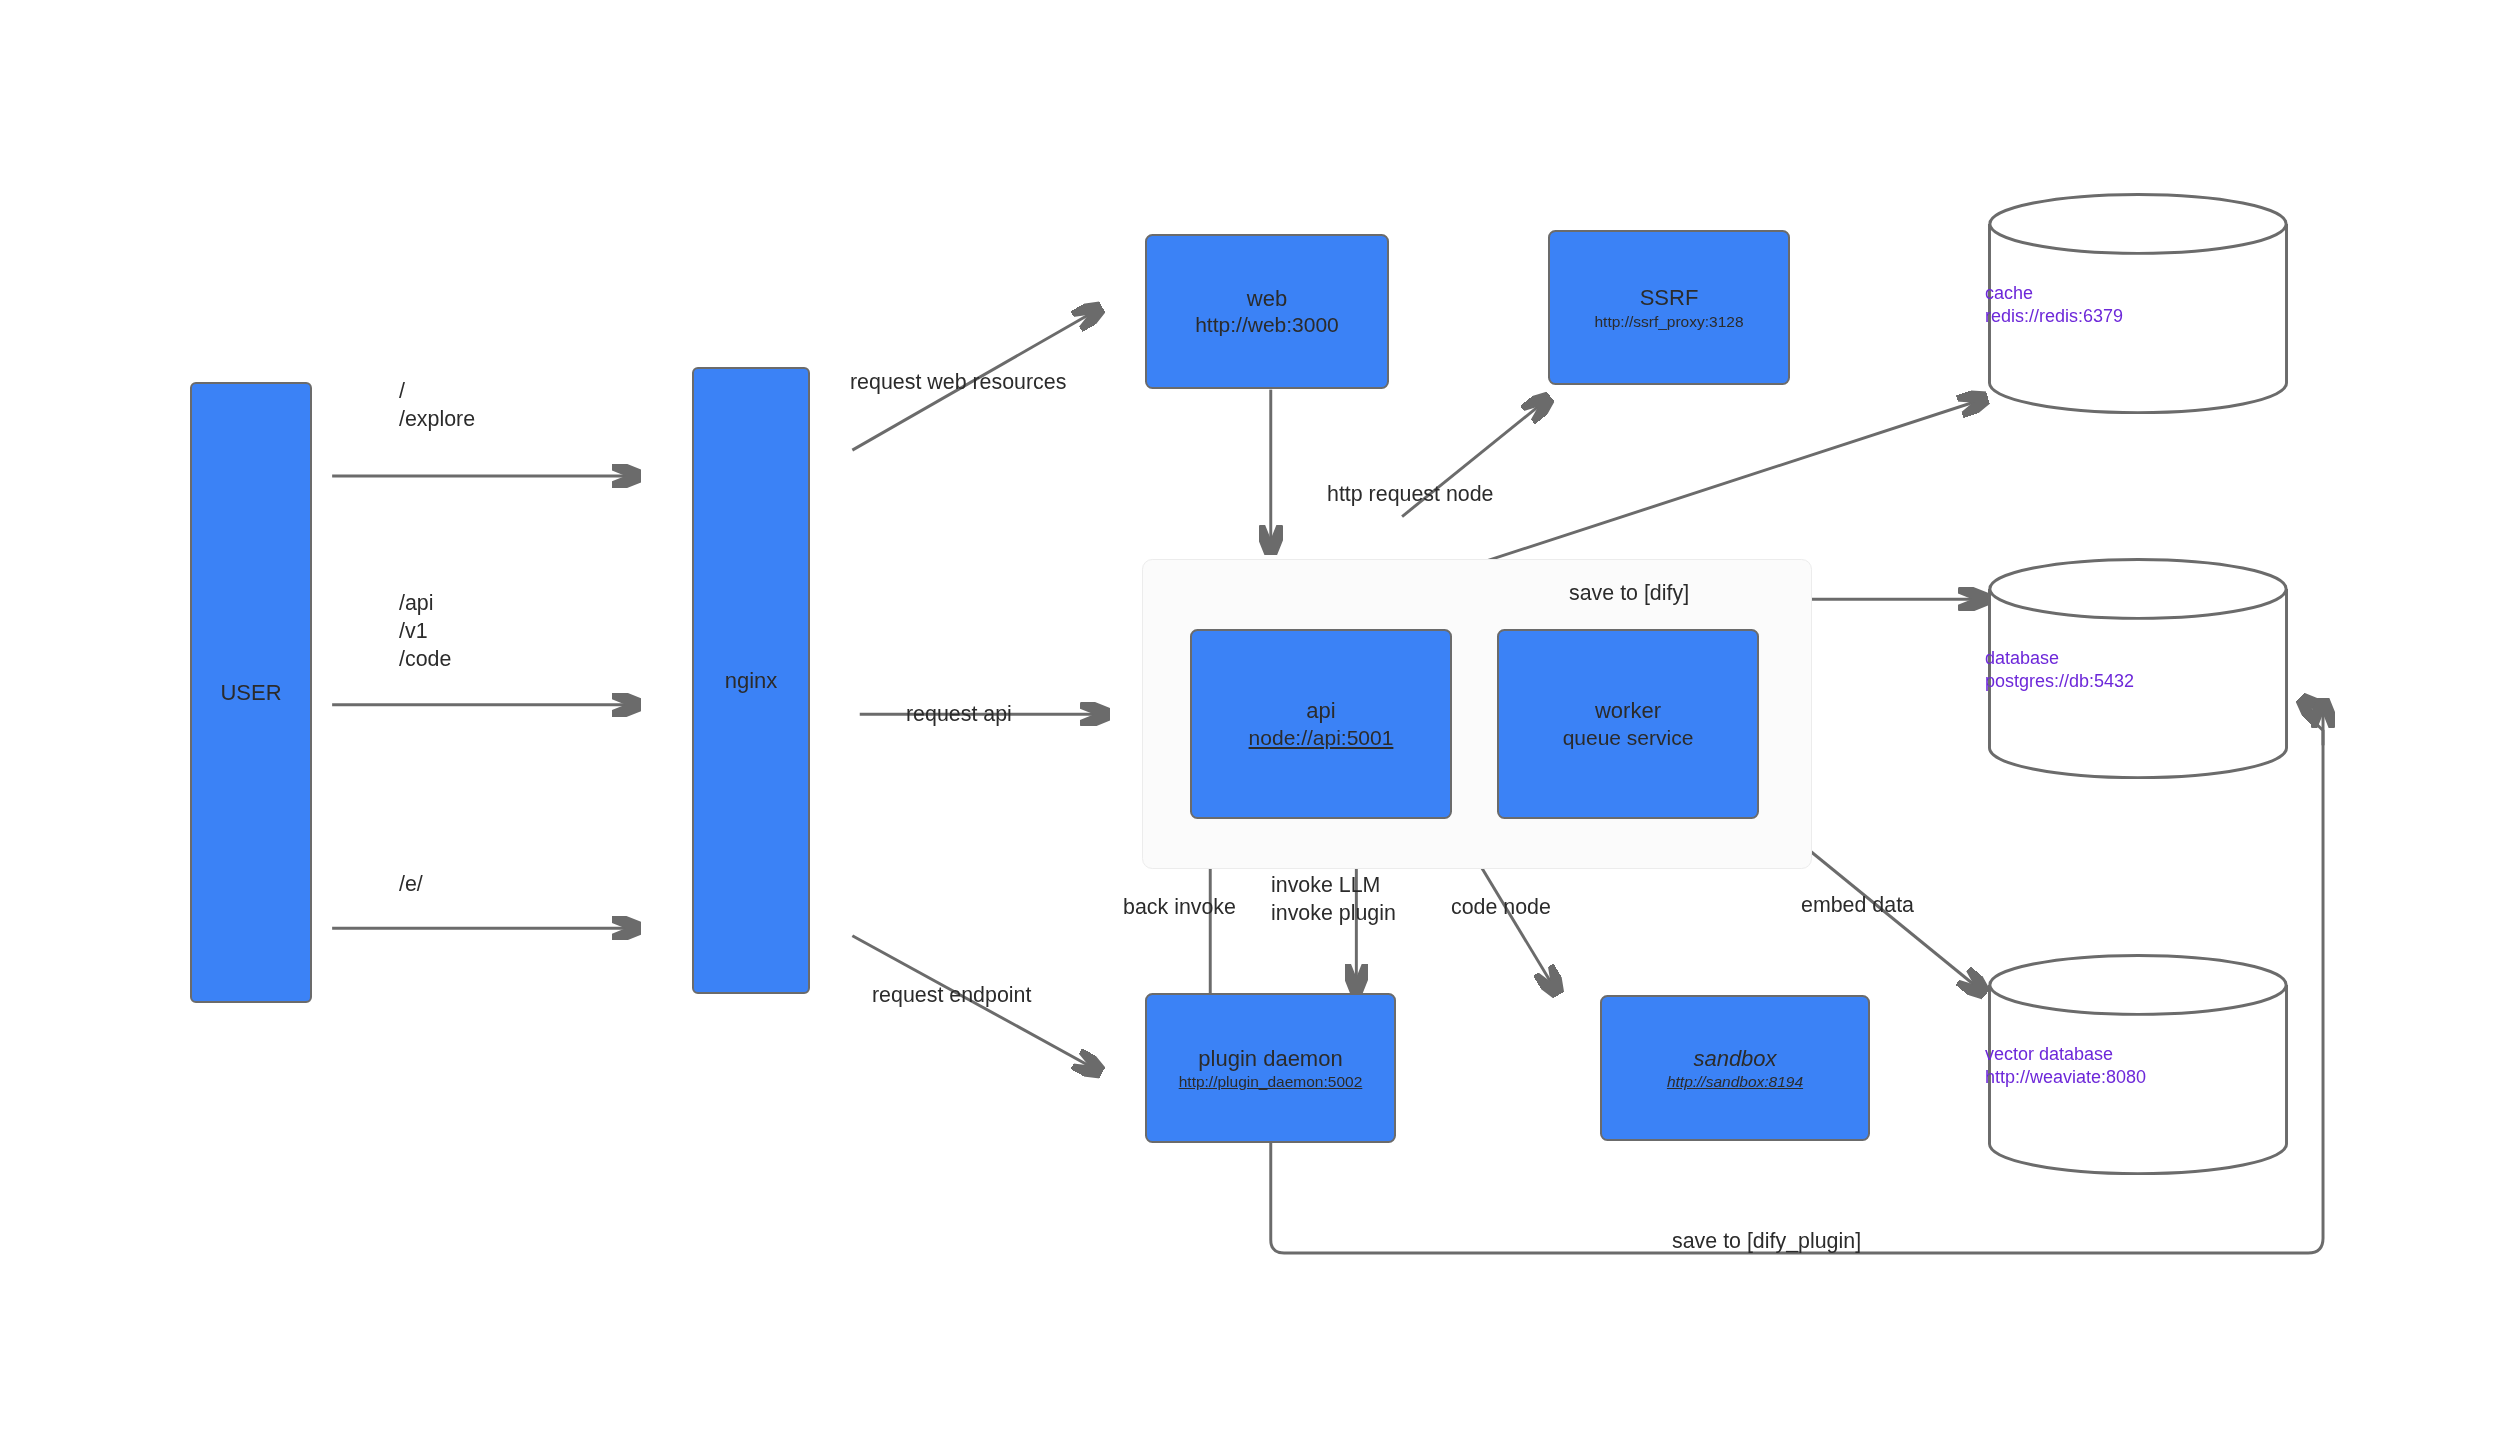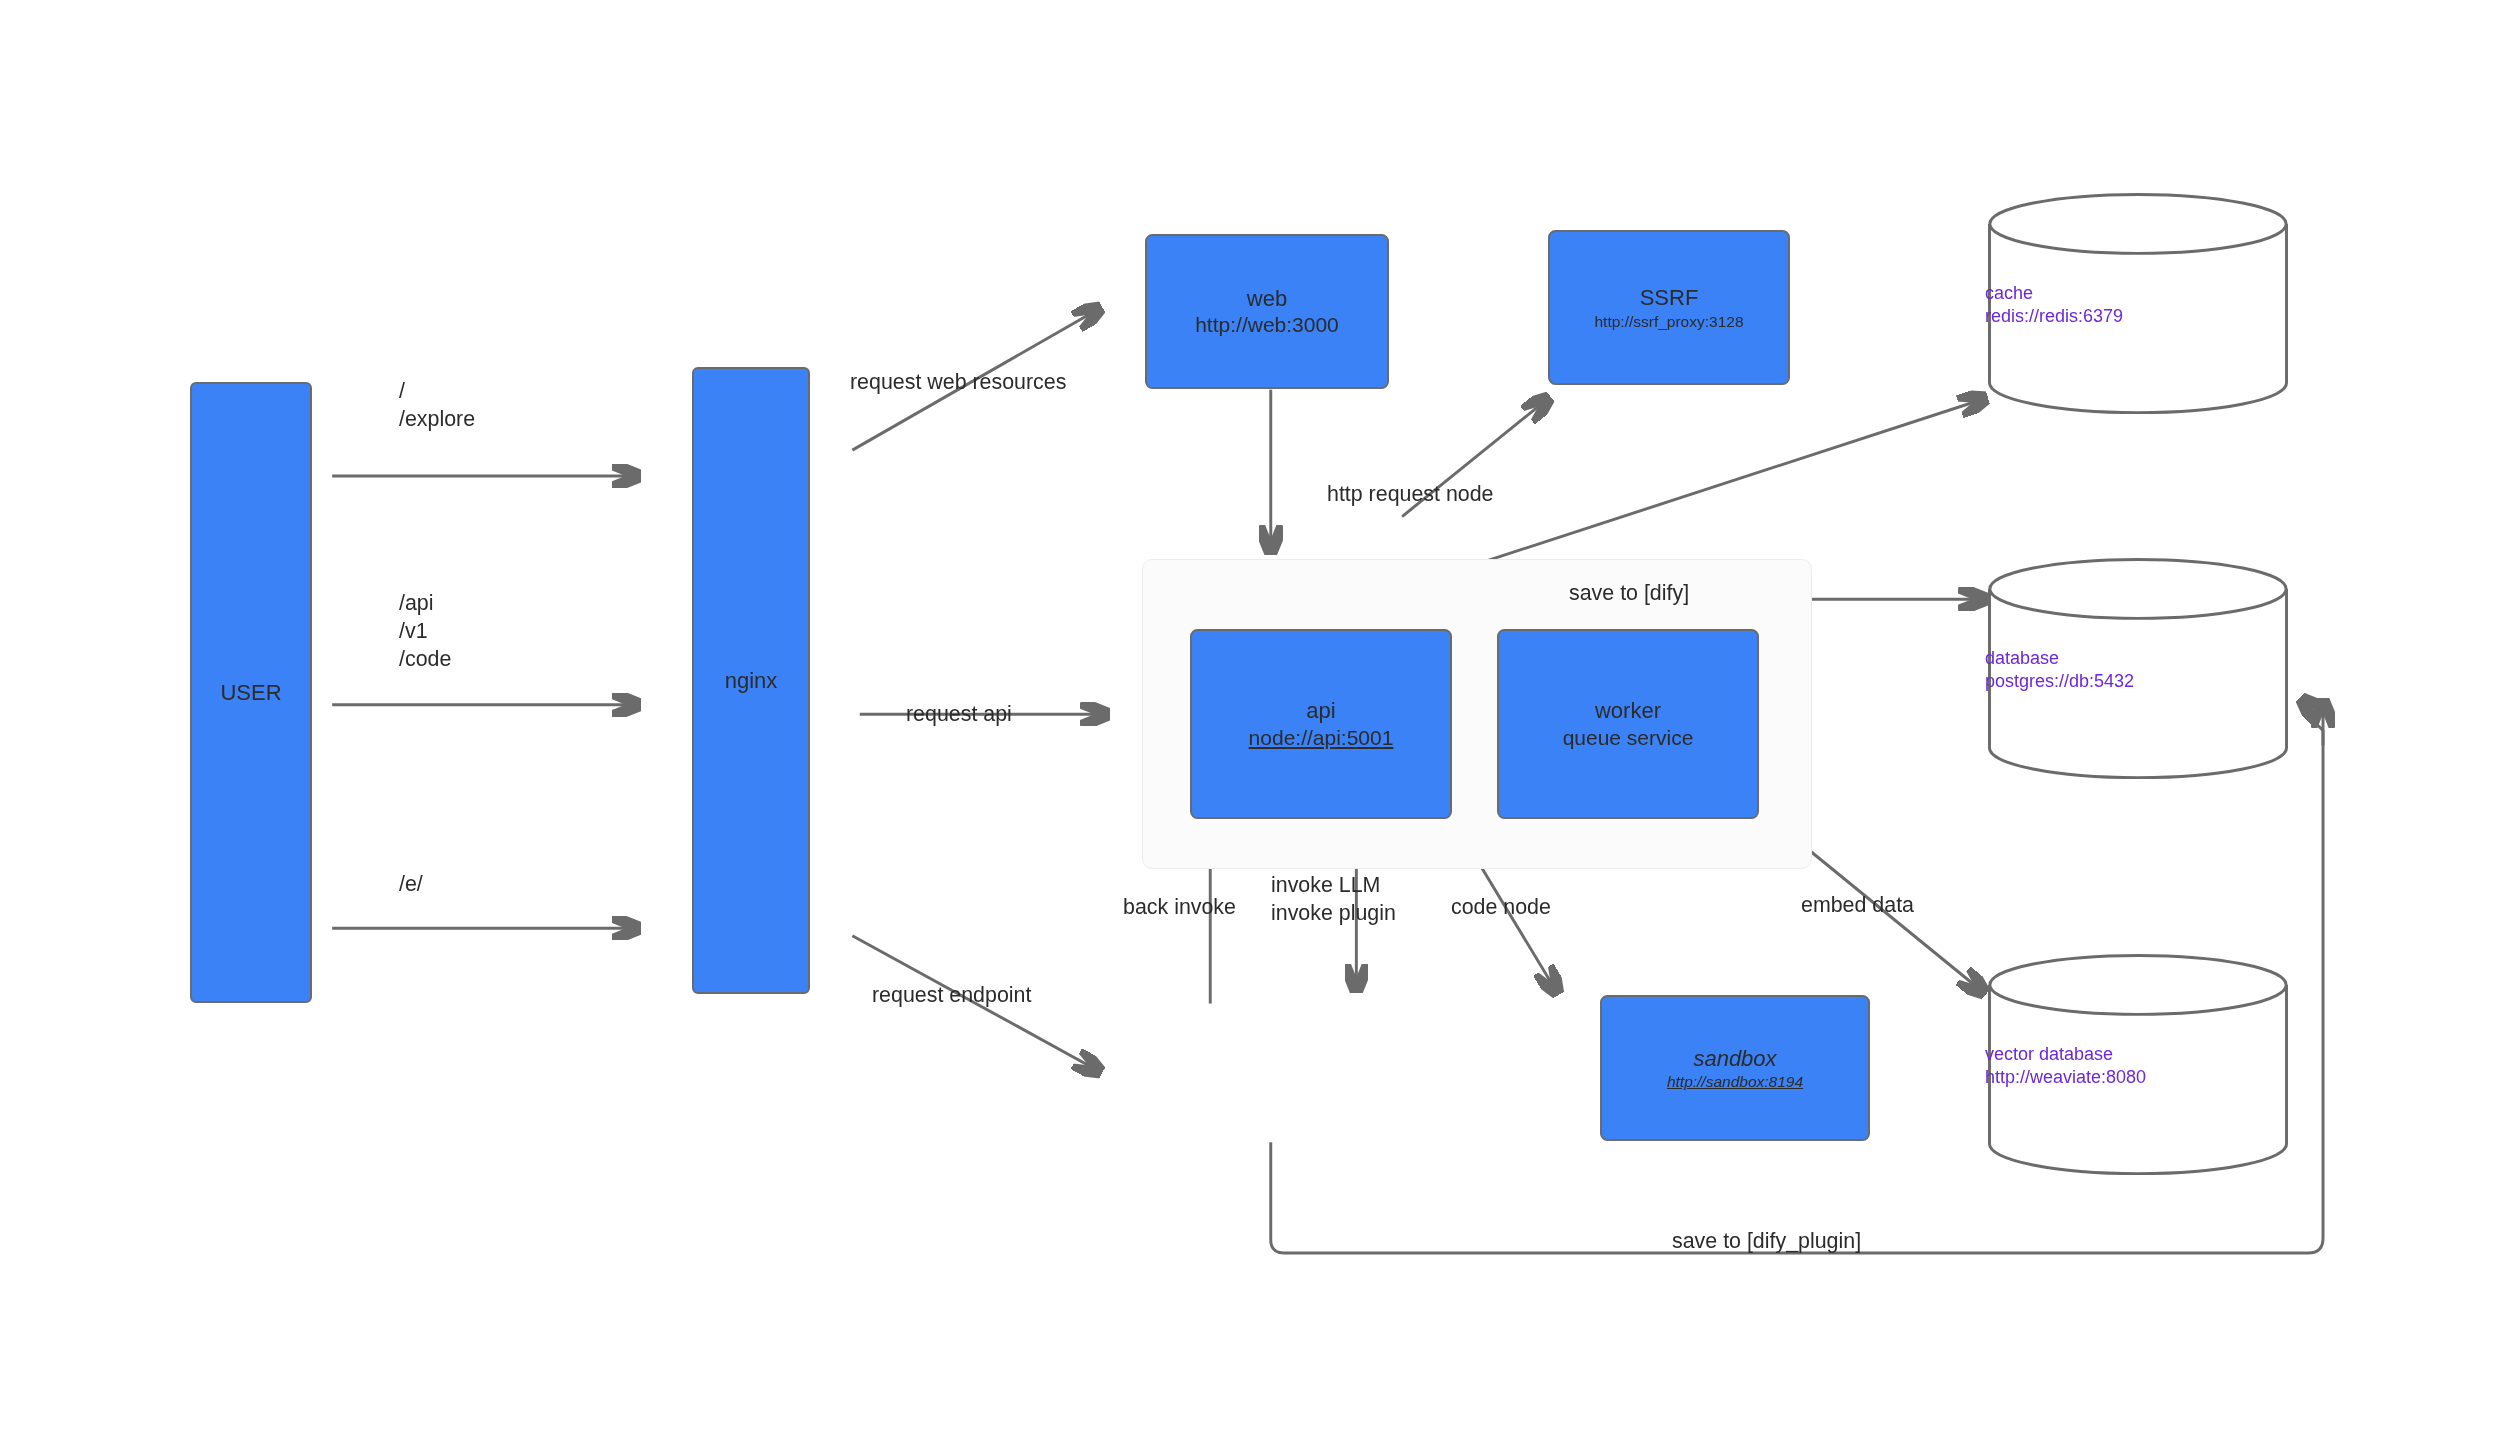--- a/index.html
+++ b/index.html
@@ -164,20 +164,24 @@
   <div class="node" style="left:1190px; top:629px; width:262px; height:190px;">
     <div class="title">api</div>
     <div class="sub link">node://api:5001</div>
   </div>
 
   <div class="node" style="left:1497px; top:629px; width:262px; height:190px;">
     <div class="title">worker</div>
     <div class="sub">queue service</div>
   </div>
 
+  <div class="node" style="left:1145px; top:993px; width:251px; height:150px;">
+    <div class="title">plugin daemon</div>
+    <div class="sub small link">http://plugin_daemon:5002</div>
+  </div>
 
   <div class="node" style="left:1600px; top:995px; width:270px; height:146px;font-style:italic;">
     <div class="title">sandbox</div>
     <div class="sub small link">http://sandbox:8194</div>
   </div>
 
   <div class="cyl" style="left:1985px; top:190px; width:306px; height:227px;">
     <svg width="306" height="227" viewBox="0 0 415 308">
       <path d="M6,46 L6,262 A201,40 0 0 0 409,262 L409,46" fill="#ffffff" stroke="#6b6b6b" stroke-width="4"></path>
       <ellipse cx="207.5" cy="46" rx="201" ry="40" fill="#ffffff" stroke="#6b6b6b" stroke-width="4"></ellipse>

